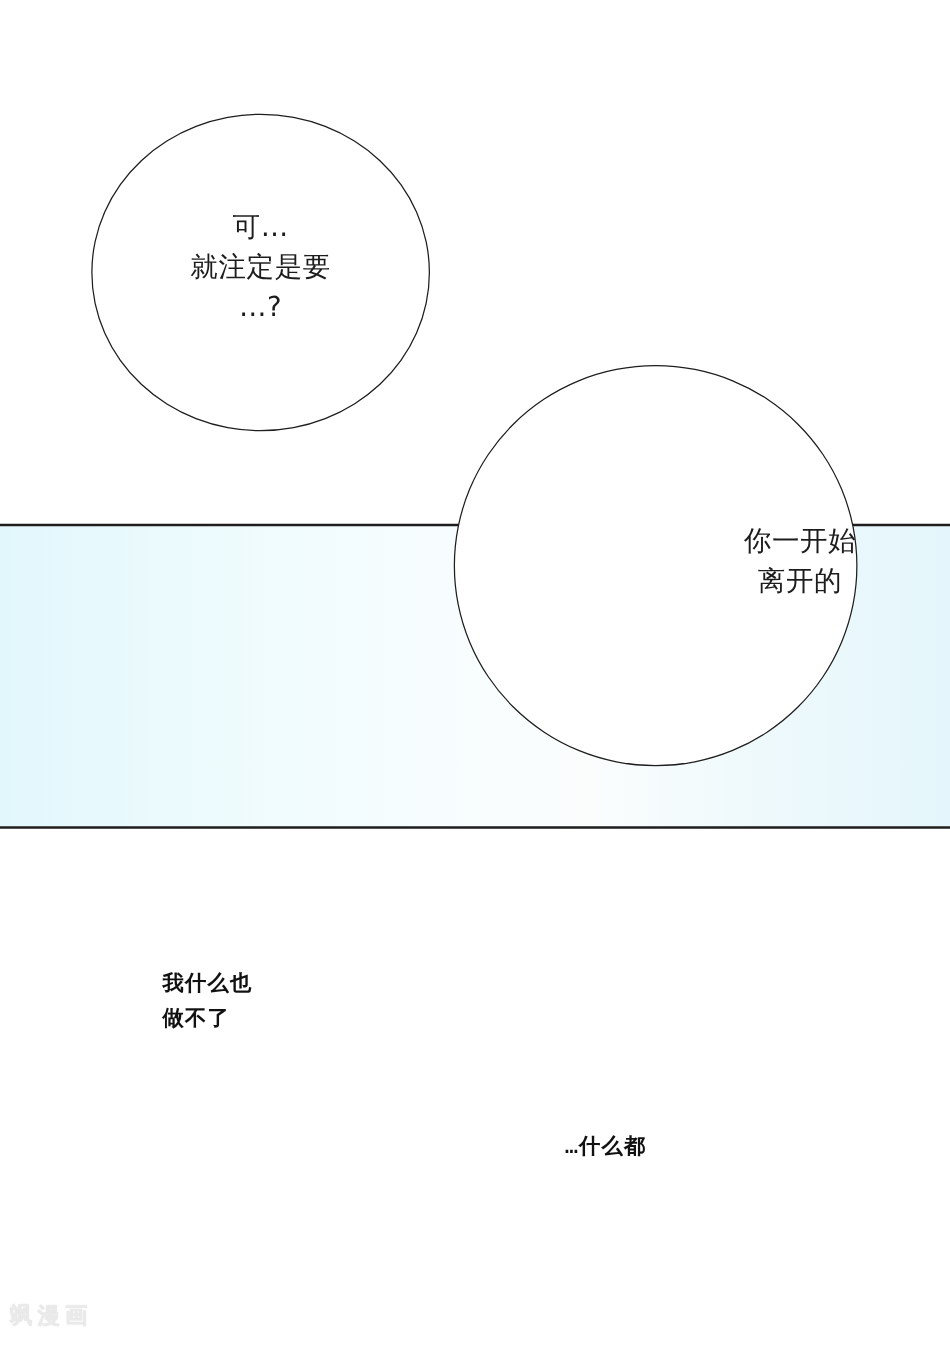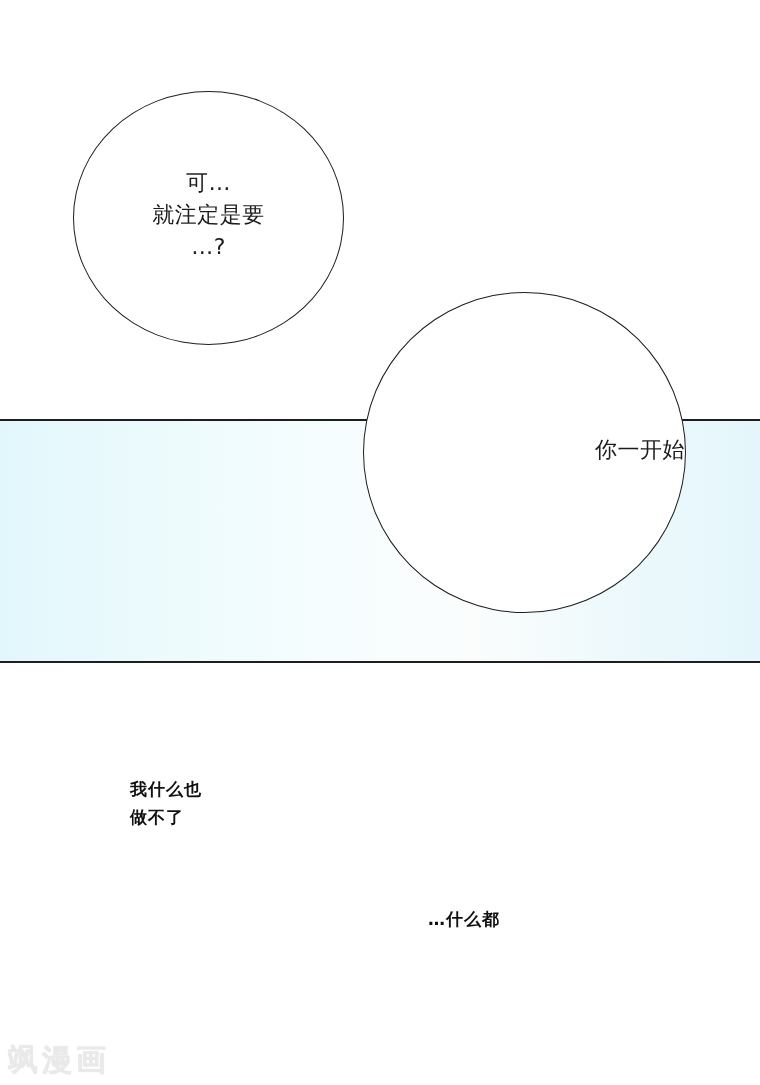--- a/index.html
+++ b/index.html
@@ -25,47 +25,48 @@
   .bubble-1 { left: 73px; top: 91px; width: 271px; height: 254px; }
   .bubble-2 { left: 363px; top: 292px; width: 323px; height: 321px; justify-content: flex-end; }
   .bubble-text {
     font-size: 22px; line-height: 32px; color: #1c1c1c; letter-spacing: 0.5px;
   }
   .bubble-text span { display: block; }
   .bubble-1 .bubble-text { margin-top: -6px; }
   .bubble-2 .bubble-text { margin-top: -6px; }
   .narration {
     position: absolute; font-size: 17px; line-height: 28px; color: #111;
-    font-weight: bold; letter-spacing: 1px;
+    font-weight: bold; letter-spacing: 1px; font-family: Liberation Mono, monospace;
   }
   .narration span { display: block; }
   .narration-1 { left: 130px; top: 775px; }
-  .narration-2 { left: 428px; top: 905px; }
+  .narration-2 { left: 452px; top: 905px; }
   .watermark {
-    position: absolute; left: 8px; top: 1040px; font-size: 30px;
+    position: absolute; left: 8px; top: 1040px; font-size: 18px;
     color: rgba(235,235,235,0.9); font-weight: bold; letter-spacing: 4px;
     text-shadow: 0 0 1px #d8d8d8;
   }
 </style>
 </head>
 <body>
 
 <div class="panel"></div>
 
 <div class="bubble bubble-1">
   <div class="bubble-text">
     <span>可…</span>
     <span>就注定是要</span>
     <span>…?</span>
   </div>
 </div>
 
 <div class="bubble bubble-2">
   <div class="bubble-text">
     <span>你一开始</span>
+    <span>离开的</span>
   </div>
 </div>
 
 <div class="narration narration-1">
   <span>我什么也</span>
   <span>做不了</span>
 </div>
 
 <div class="narration narration-2">
   <span>…什么都</span>

